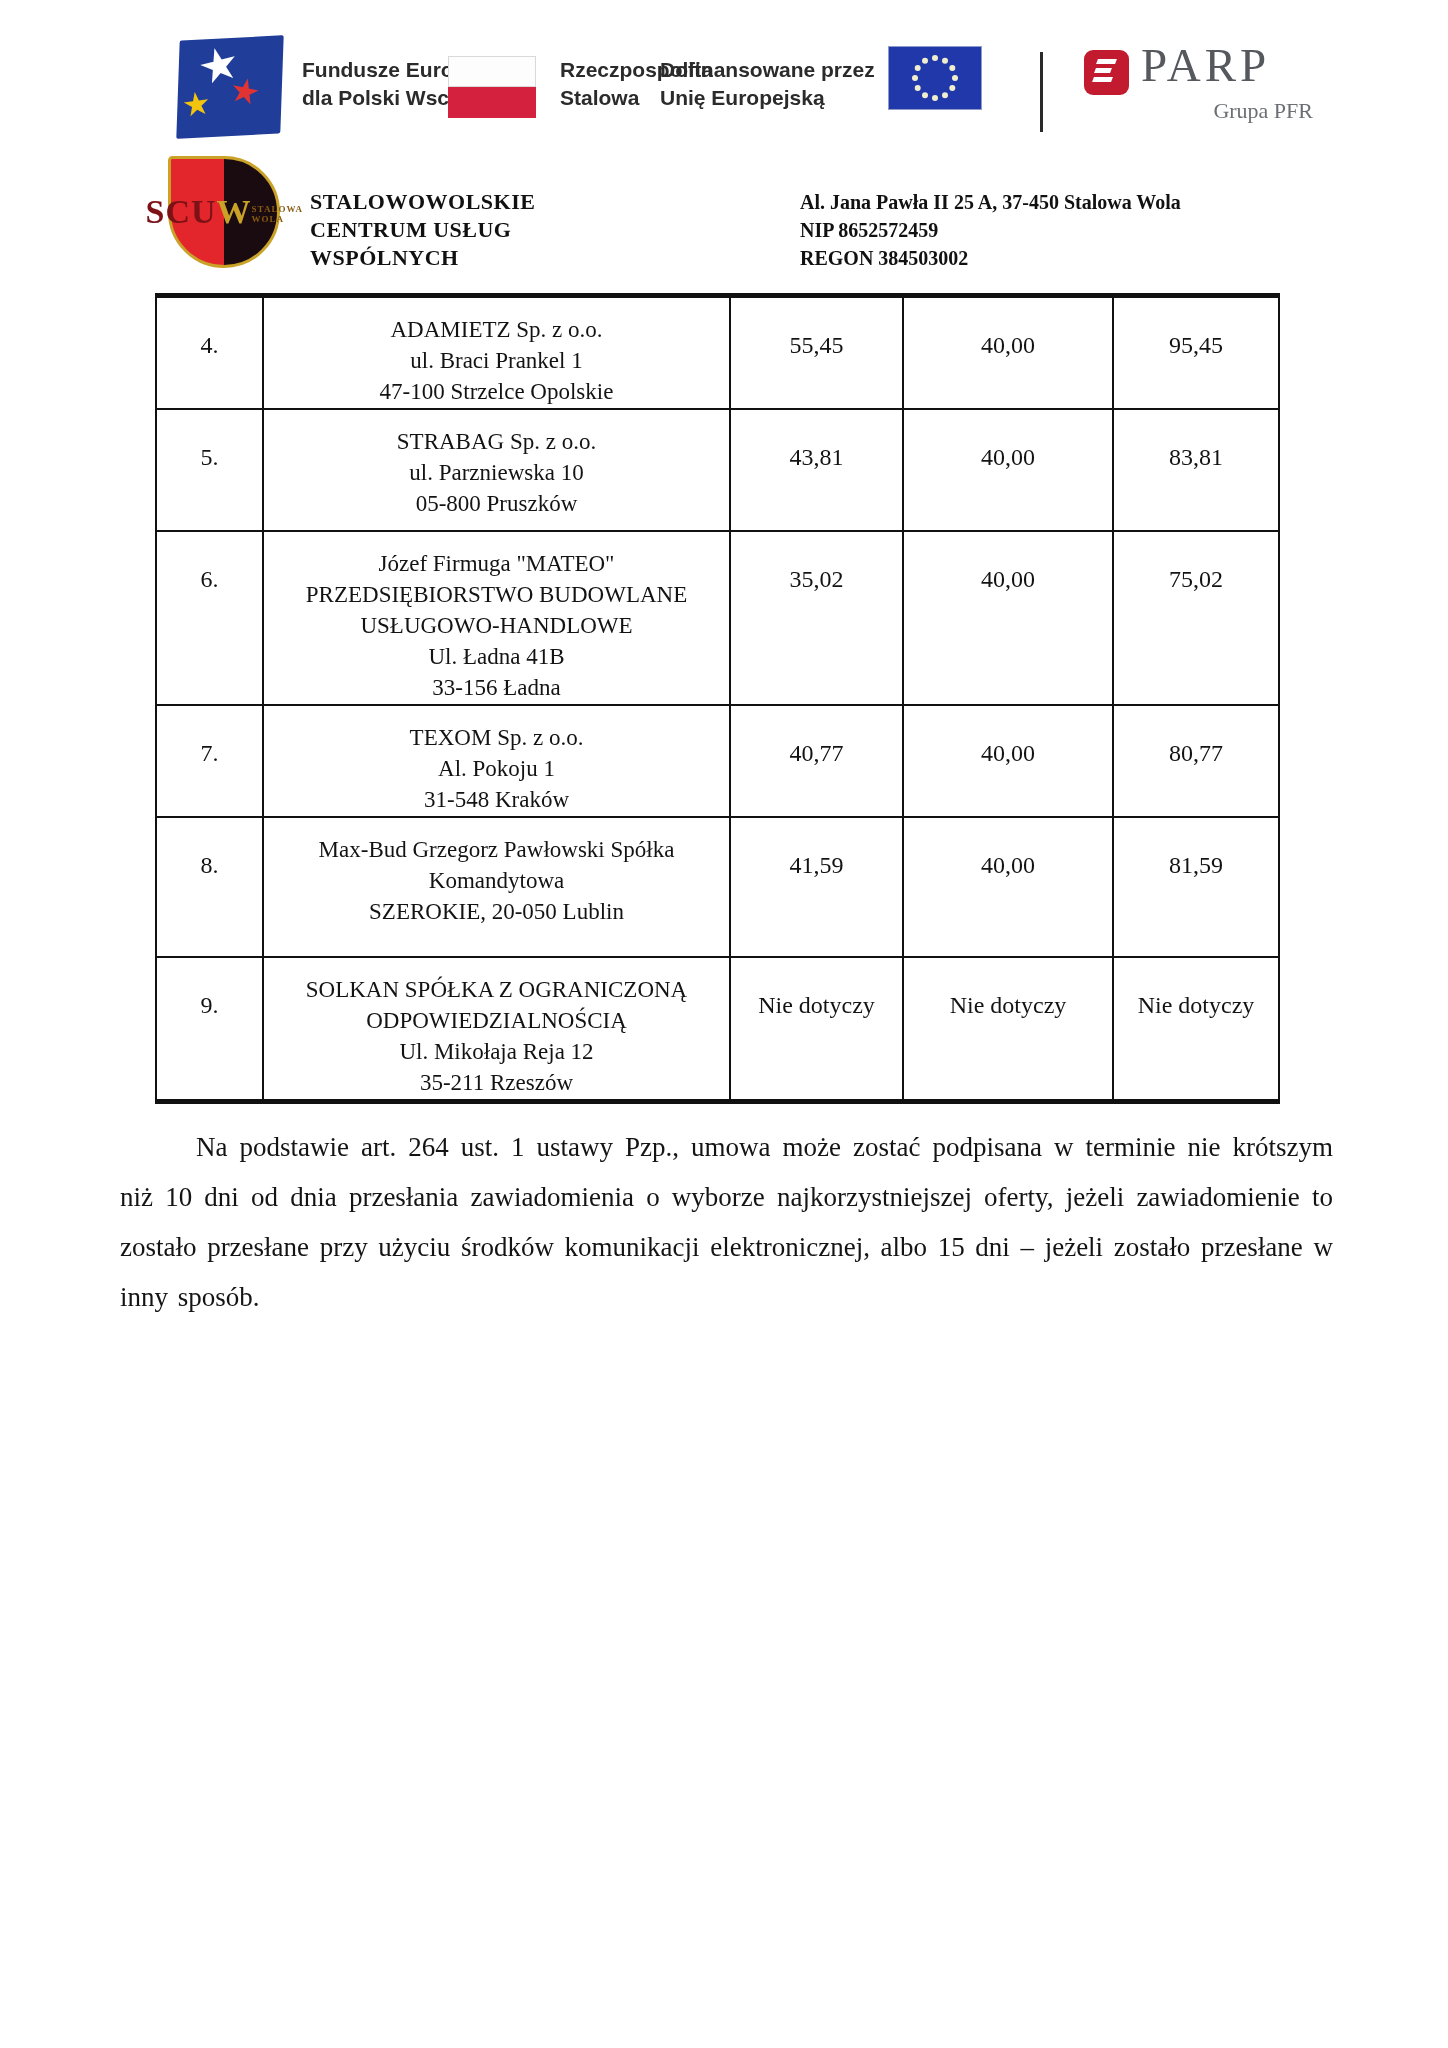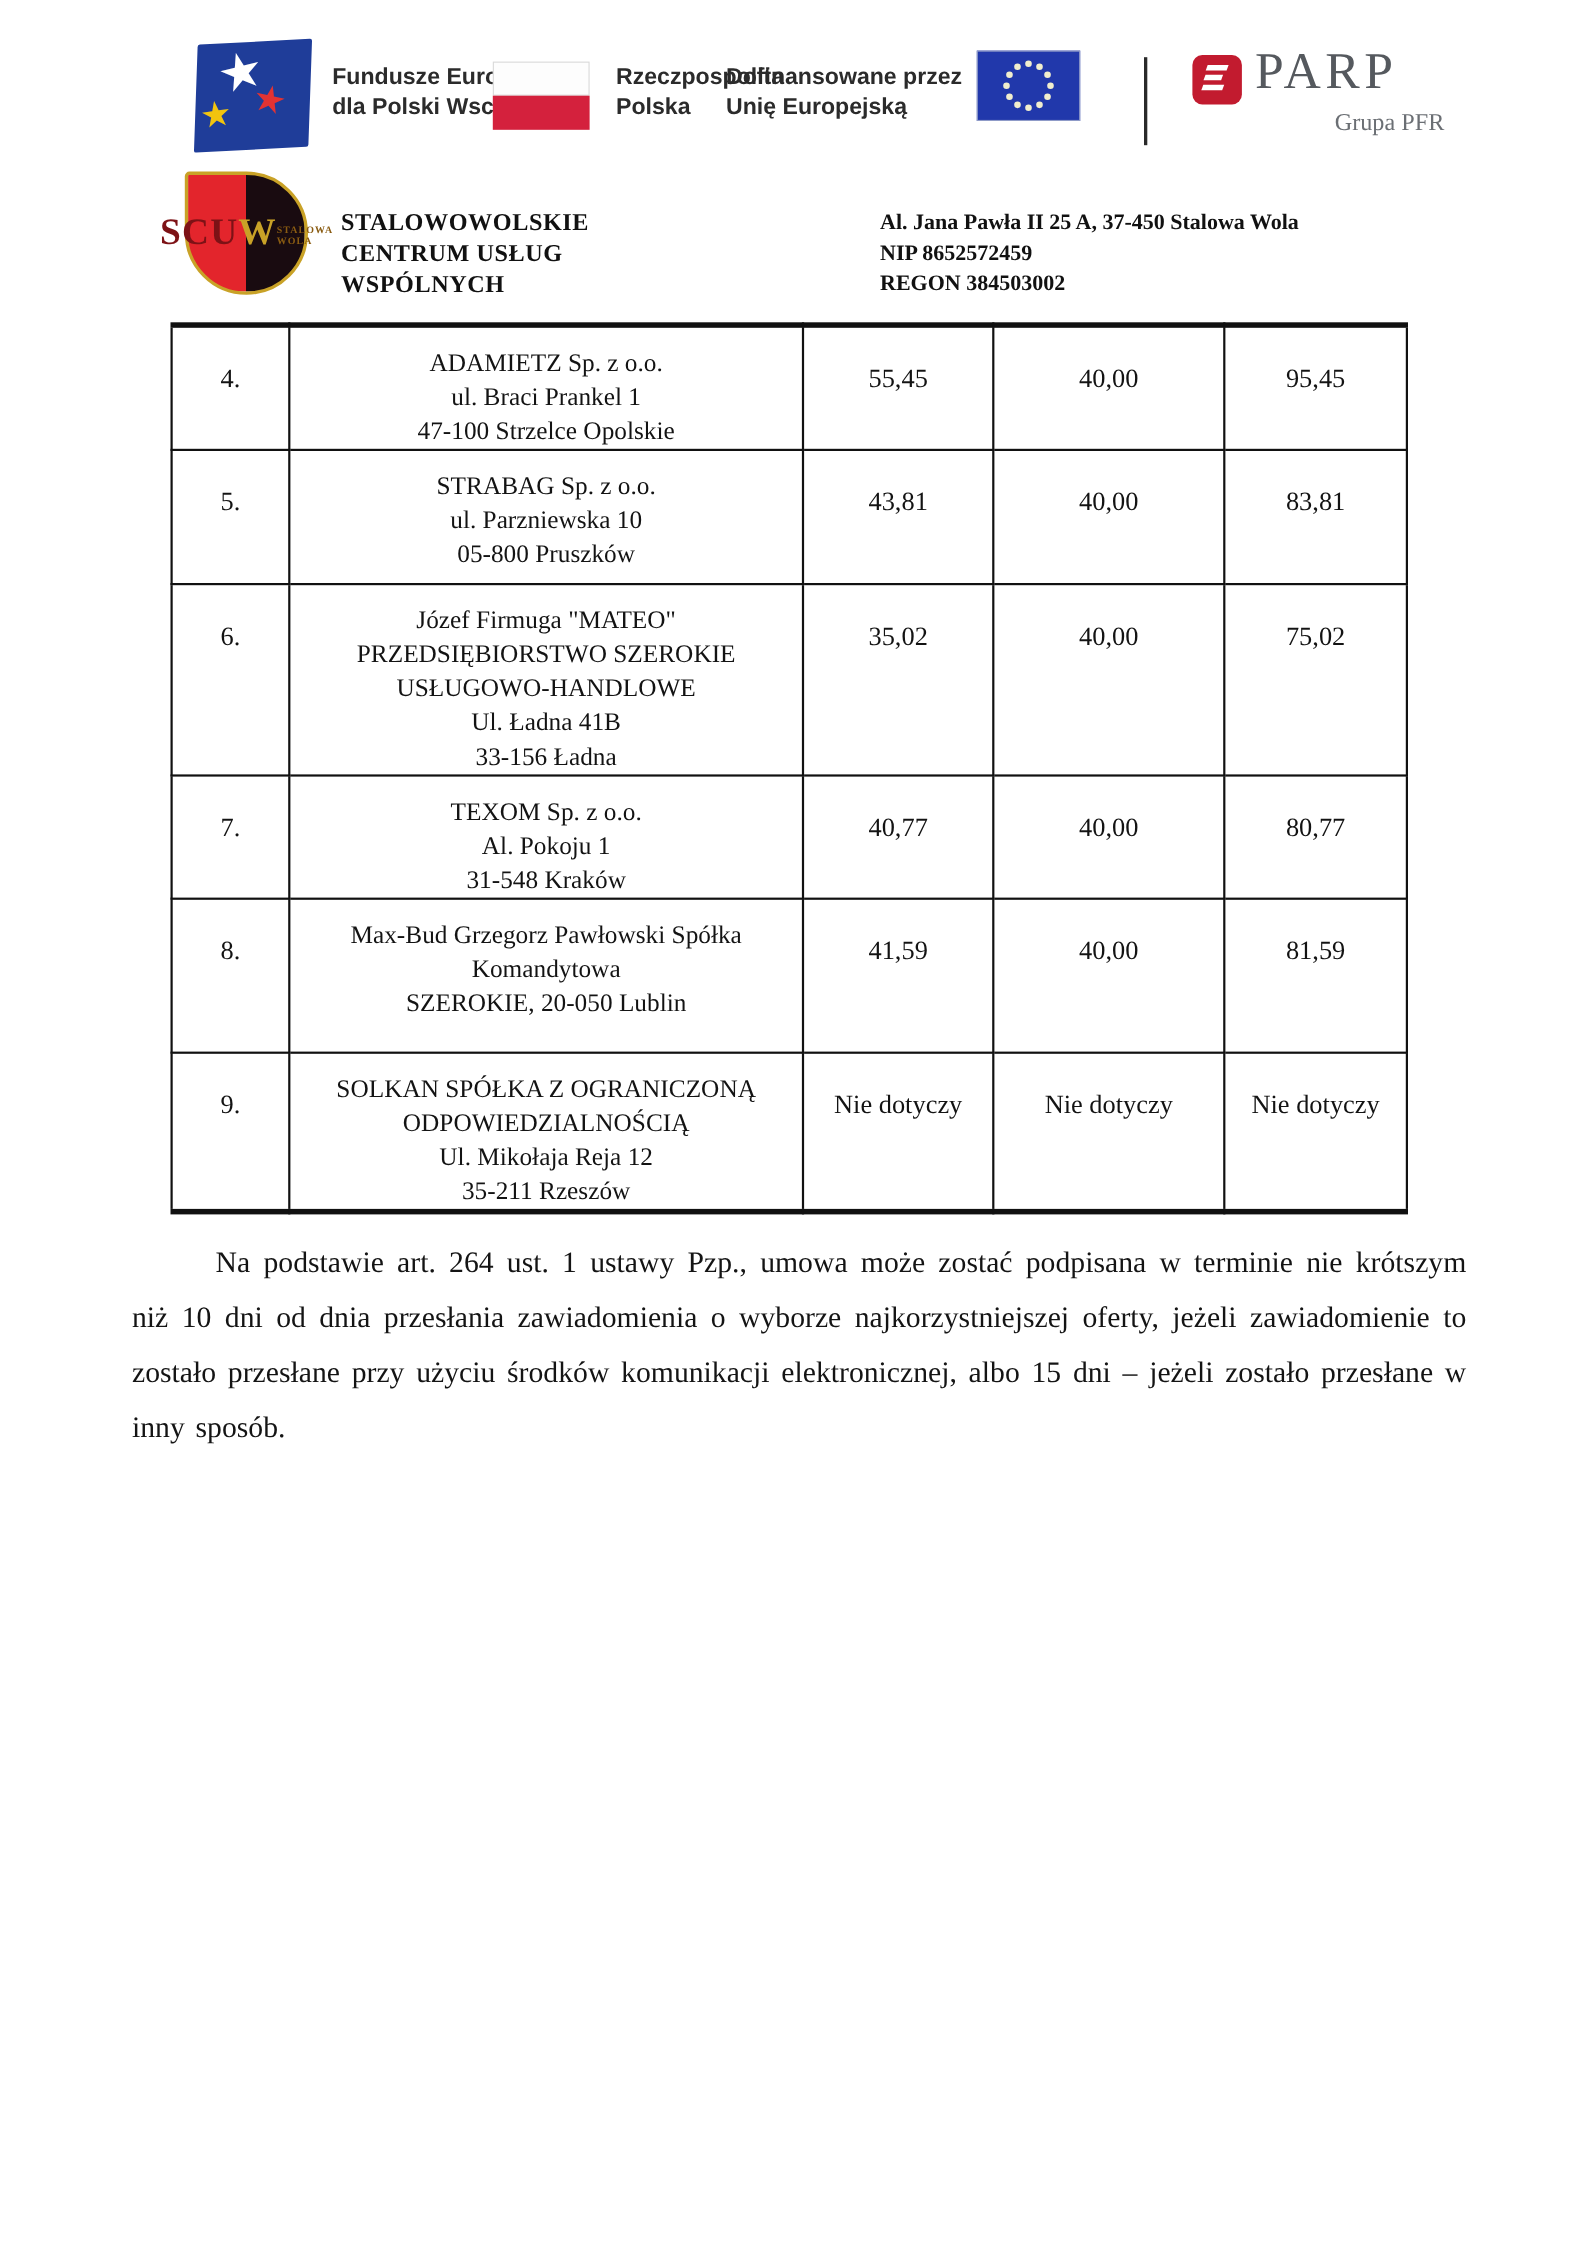--- a/index.html
+++ b/index.html
@@ -91,21 +91,21 @@
         <div>Fundusze Europejskie</div>
         <div>dla Polski Wschodniej</div>
       </div>
 
     <div class="pl-flag">
       <div class="white"></div>
       <div class="red"></div>
     </div>
     <div class="logo-caption pl-caption">
         <div>Rzeczpospolita</div>
-        <div>Polska</div>
+        <div>Stalowa</div>
       </div>
 
     <div class="logo-caption eu-caption">
         <div>Dofinansowane przez</div>
         <div>Unię Europejską</div>
       </div>
     <div class="eu-flag">
       <svg width="92" height="62" viewBox="0 0 92 62">
         <g fill="#f1eecd" id="eu-dots">
             <circle cx="46.0" cy="11.0" r="3"></circle>
@@ -180,21 +180,21 @@
             <div>05-800 Pruszków</div>
           </td>
           <td class="c-score">43,81</td>
           <td class="c-score">40,00</td>
           <td class="c-score">83,81</td>
         </tr>
         <tr style="height: 173px;">
           <td class="c-no">6.</td>
           <td class="c-name">
             <div>Józef Firmuga "MATEO"</div>
-            <div>PRZEDSIĘBIORSTWO SZEROKIE</div>
+            <div>PRZEDSIĘBIORSTWO BUDOWLANE</div>
             <div>USŁUGOWO-HANDLOWE</div>
             <div>Ul. Ładna 41B</div>
             <div>33-156 Ładna</div>
           </td>
           <td class="c-score">35,02</td>
           <td class="c-score">40,00</td>
           <td class="c-score">75,02</td>
         </tr>
         <tr style="height: 110px;">
           <td class="c-no">7.</td>

